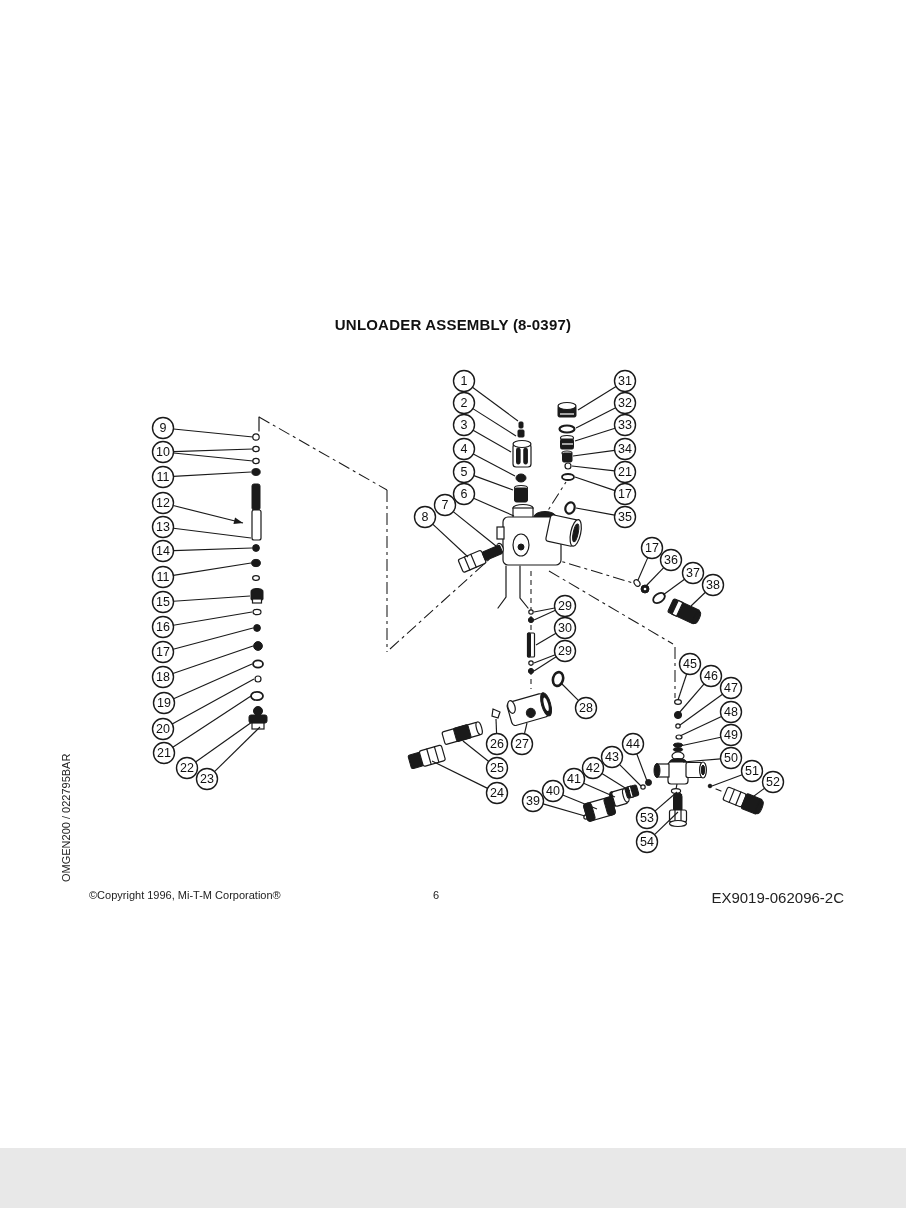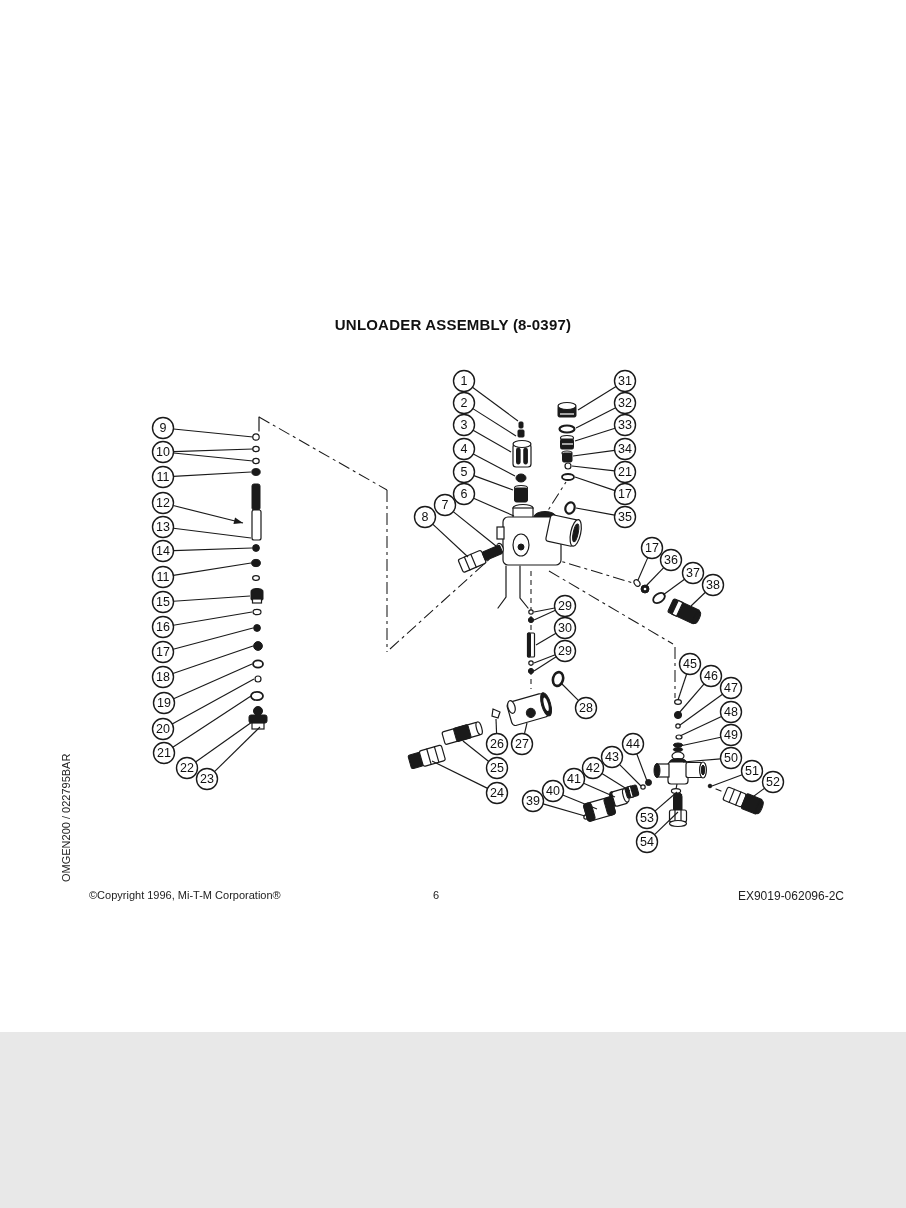--- a/index.html
+++ b/index.html
@@ -1,30 +1,30 @@
 <!DOCTYPE html>
 <html><head>
 <meta charset="utf-8">
 <style>
   html,body{margin:0;padding:0;background:#e8e8e8;}
   .page{
-    position:relative;width:906px;height:1032px;background:#ffffff;
+    position:relative;width:906px;height:1148px;background:#ffffff;
     font-family:"Liberation Sans",sans-serif;color:#111;overflow:hidden;margin:0 auto;
   }
   .page-title{
     position:absolute;top:316px;left:0;right:0;text-align:center;
     font-size:15px;font-weight:bold;letter-spacing:.2px;color:#111;
   }
   .side-label{
     position:absolute;left:60px;top:882px;transform:rotate(-90deg);
     transform-origin:0 0;font-size:11px;white-space:nowrap;color:#222;
   }
   .footer-copyright{position:absolute;left:62px;top:889px;font-size:11px;color:#222;margin-left:27px;}
   .footer-page{position:absolute;left:412px;width:48px;top:889px;font-size:11px;text-align:center;color:#222;}
-  .footer-doc{position:absolute;right:62px;top:889px;font-size:12px;color:#222;}
+  .footer-doc{position:absolute;right:62px;top:889px;font-size:15px;color:#222;}
   svg{position:absolute;left:0;top:0;}
   .ldr{stroke:#1a1a1a;stroke-width:1.15;fill:none;}
   .balloon{fill:#fff;stroke:#1a1a1a;stroke-width:1.4;}
   .balloon-num{font-family:"Liberation Sans",sans-serif;font-size:12.5px;fill:#111;}
   .ln{stroke:#1a1a1a;stroke-width:1.2;fill:none;stroke-linecap:round;}
   .w{fill:#fff;stroke:#1a1a1a;stroke-width:1.2;}
   .d{fill:#1a1a1a;stroke:#1a1a1a;stroke-width:1;}
   .cl{stroke:#1a1a1a;stroke-width:1.05;fill:none;stroke-dasharray:12 4 3 4;}
   .dsh{stroke:#1a1a1a;stroke-width:1.05;fill:none;stroke-dasharray:5 4;}
   .sw18{stroke-width:1.8;} .sw2{stroke-width:2.2;} .sw26{stroke-width:2.6;}

